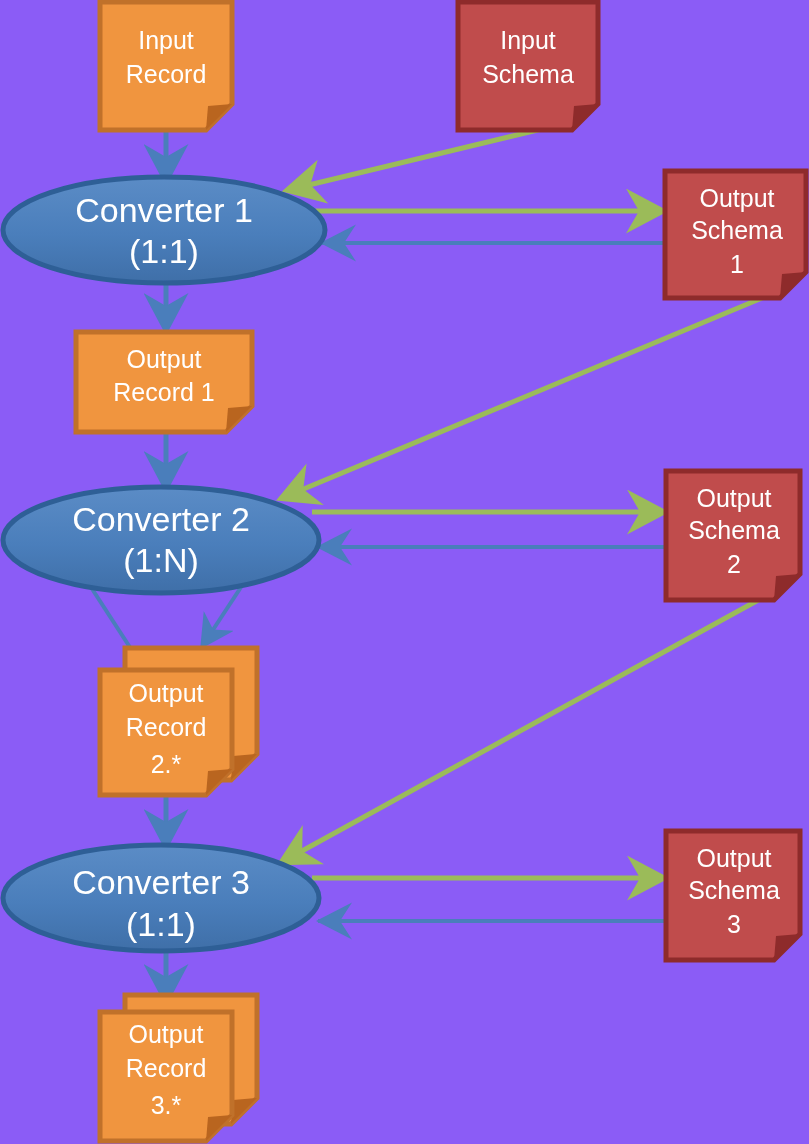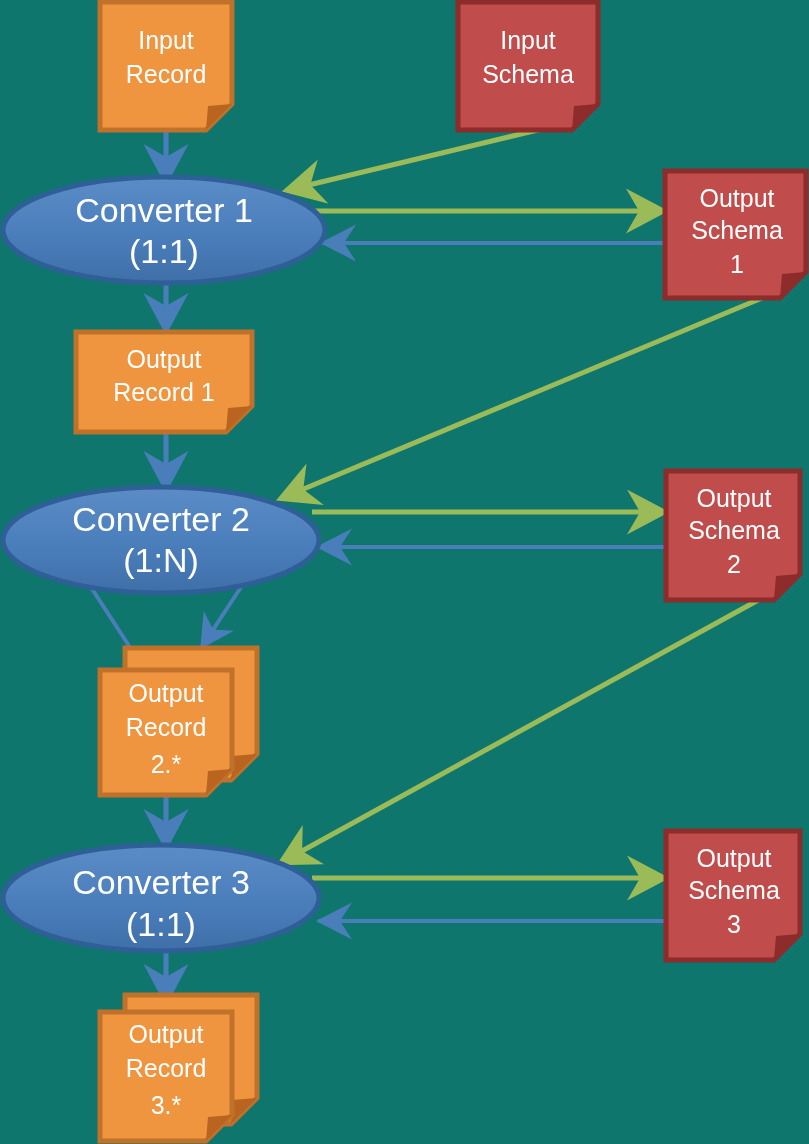--- a/index.html
+++ b/index.html
@@ -10,21 +10,21 @@
   body {
     width: 809px;
     height: 1144px;
     overflow: hidden;
     font-family: "Liberation Sans", sans-serif;
   }
   #diagram-root {
     position: relative;
     width: 809px;
     height: 1144px;
-    background: #0f766e;
+    background: #8b5cf6;
   }
   svg.canvas {
     position: absolute;
     top: 0; left: 0;
     width: 809px;
     height: 1144px;
     display: block;
   }
   .node-label {
     fill: #FFFFFF;

